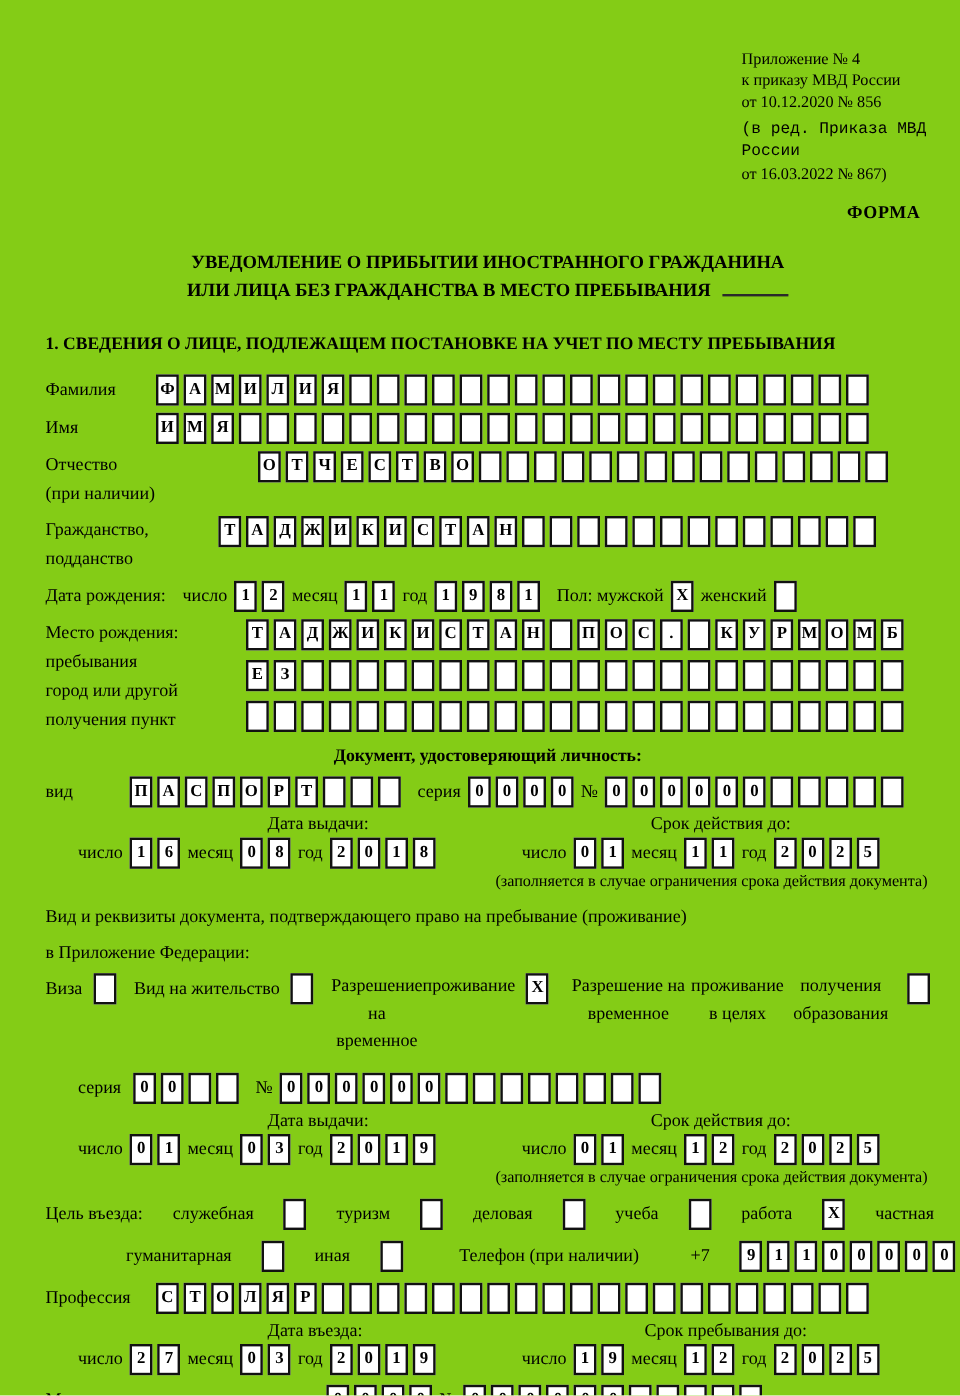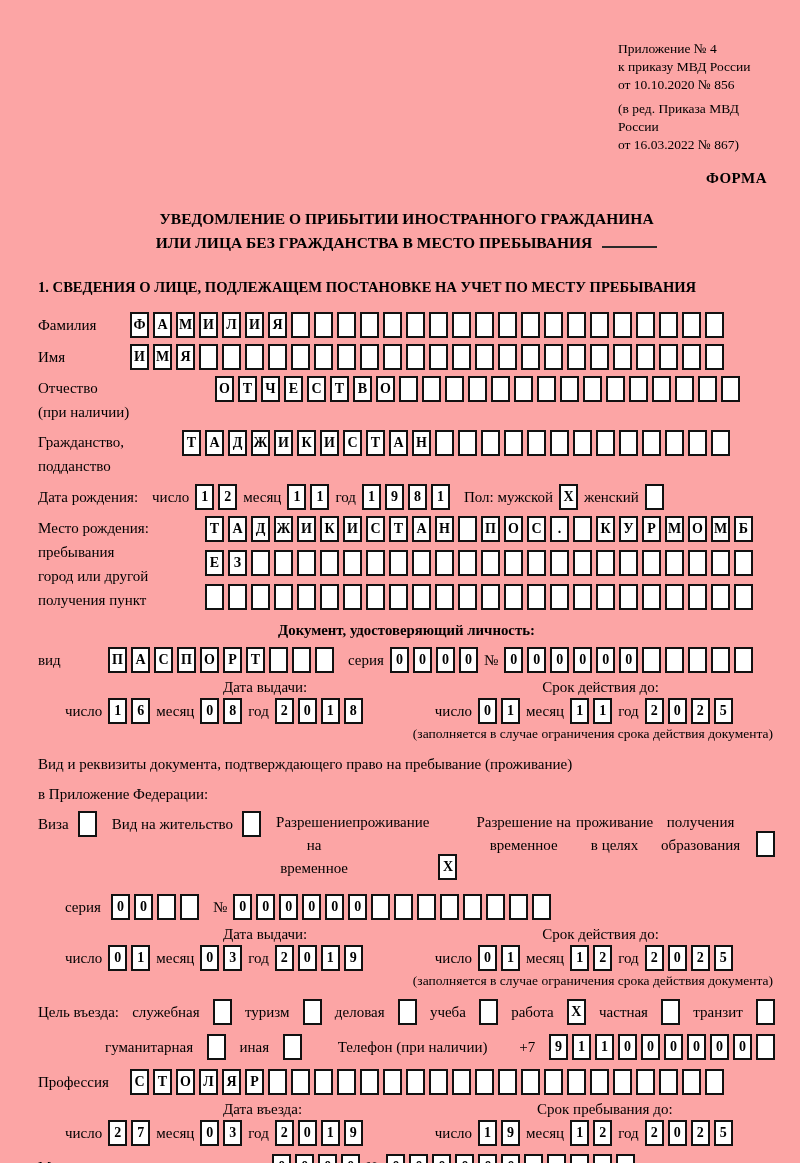--- a/index.html
+++ b/index.html
@@ -1,23 +1,23 @@
 <!DOCTYPE html>
 <html><head>
 <meta charset="utf-8">
 <style>
   * { margin:0; padding:0; box-sizing:border-box; }
   html,body { background:#ffffff; }
   .page {
-    width:800px; height:1163px; background:#fca5a5; color:#000;
+    width:800px; height:1163px; background:#84cc16; color:#000;
     font-family:"Liberation Serif","DejaVu Serif",serif;
     padding:40px 25px 16px 38px; overflow:hidden; position:relative;
   }
   .annex { margin-left:580px; font-size:13.5px; line-height:1.35; }
-  .annex .note { margin-top:5px; }
+  .annex .note { margin-top:5px;font-family:Liberation Mono, monospace; }
   .forma { text-align:right; font-weight:bold; font-size:15px; margin:16px 8px 0 0; letter-spacing:.5px; }
   .title { text-align:center; font-weight:bold; font-size:15.5px; margin-top:20px; line-height:1.55; }
   .title-underline { display:inline-block; width:55px; border-bottom:2px solid #2a2a2a; margin-left:10px; height:14px; }
   .sec-heading { font-weight:bold; font-size:14.6px; margin-top:24px; margin-bottom:16px; }
 
   .row { display:flex; align-items:flex-start; margin-bottom:6px; }
   .lbl { font-size:15px; line-height:26px; white-space:nowrap; }
   .lbl-block { display:flex; flex-direction:column; }
   .lbl-block .lbl { line-height:24px; }
 
@@ -45,36 +45,36 @@
   .dh2 { margin-left:235px; }
   .dates-row { display:flex; margin-bottom:2px; }
   .dg { display:inline-flex; align-items:center; gap:6px; }
   .dg1 { margin-left:27px; }
   .dg2 { margin-left:72px; }
   .note-right { text-align:right; font-size:13.5px; margin:0 2px 10px 0; }
 
   .intro { font-size:15px; line-height:1.7; margin-bottom:4px; }
 
   .permits { display:flex; align-items:flex-start; gap:15px; margin:2px 0 14px; }
-  .permit { display:flex; align-items:flex-end; gap:9px; }
+  .permit { display:flex; align-items:flex-start; gap:9px; }
   .permit-lines { display:flex; flex-direction:row; text-align:center; font-size:15px; line-height:23px; }
 
-  .purpose { display:flex; align-items:center; gap:5px; margin-bottom:9px; font-size:15px; flex-wrap:nowrap;justify-content:space-between; }
+  .purpose { display:flex; align-items:center; gap:25px; margin-bottom:9px; font-size:15px; flex-wrap:nowrap; }
   .purpose .lbl { line-height:26px; }
   .indent { margin-left:67px; }
 </style>
 </head>
 <body>
 
 <div class="page">
 
   <div class="annex">
     <div>Приложение № 4</div>
     <div>к приказу МВД России</div>
-    <div>от 10.10.2020 № 856</div>
+    <div>от 10.12.2020 № 856</div>
     <div class="note">(в ред. Приказа МВД России</div>
     <div>от 16.03.2022 № 867)</div>
   </div>
 
   <div class="forma">ФОРМА</div>
 
   <div class="title">
     <div>УВЕДОМЛЕНИЕ О ПРИБЫТИИ ИНОСТРАННОГО ГРАЖДАНИНА</div>
     <div>
       <span>ИЛИ ЛИЦА БЕЗ ГРАЖДАНСТВА В МЕСТО ПРЕБЫВАНИЯ</span><span class="title-underline"></span>

